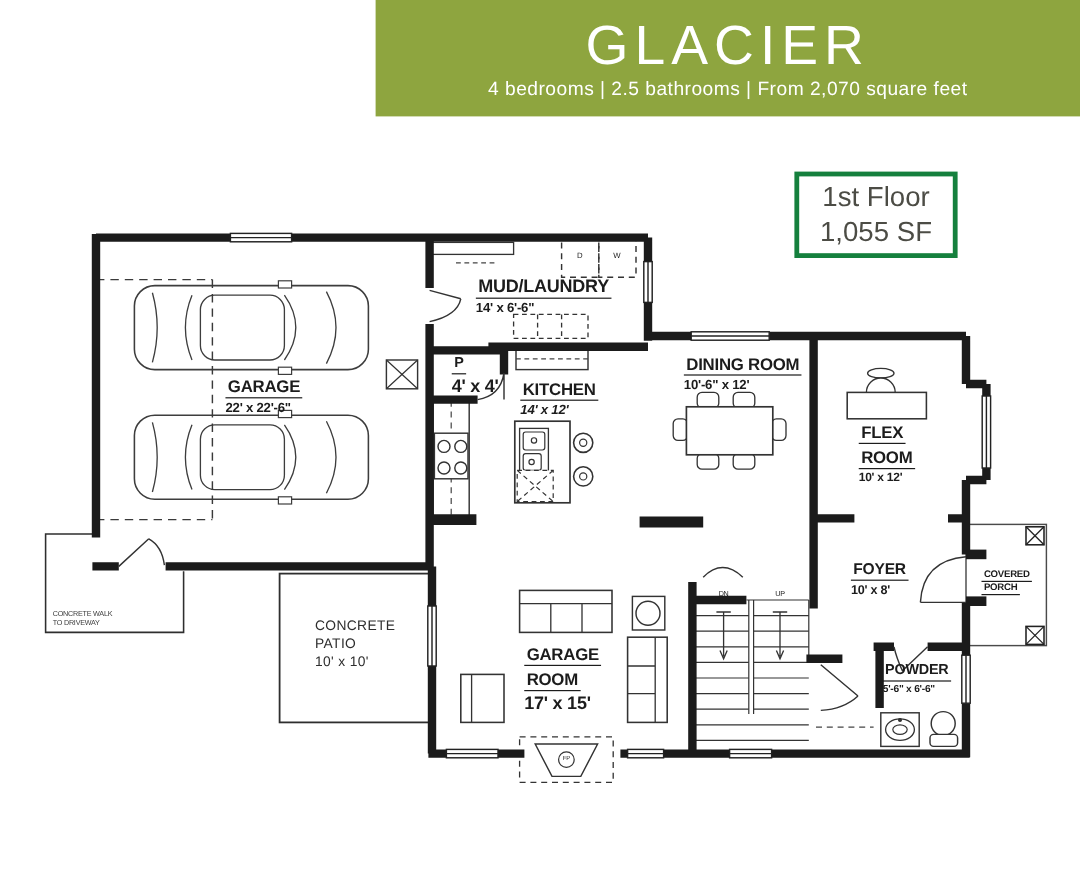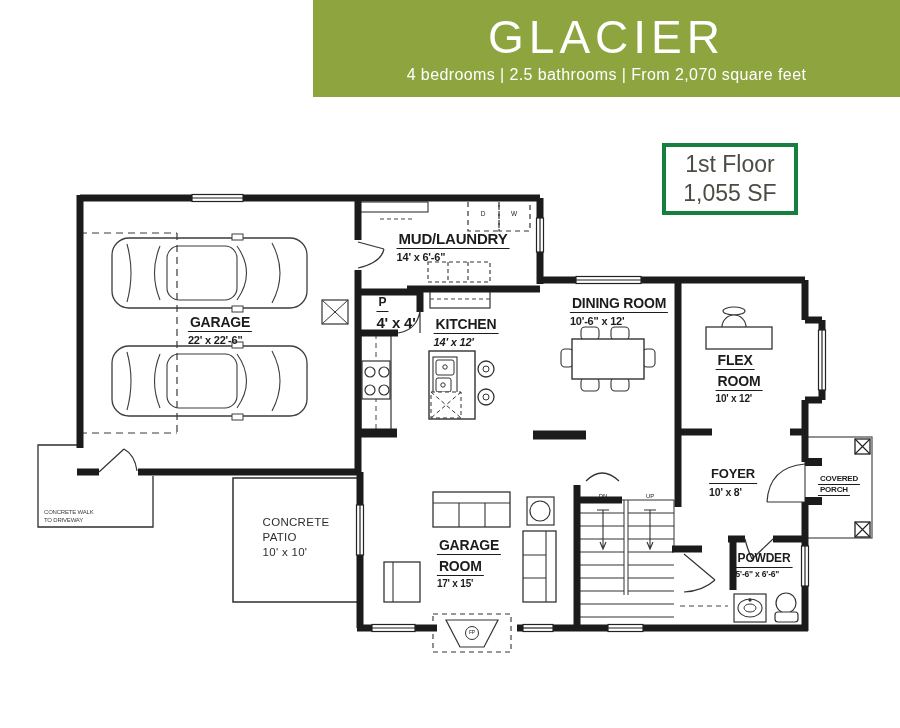--- a/index.html
+++ b/index.html
@@ -281,21 +281,21 @@
 </div>
 
 <div class="lbl" style="left:764px;top:552px;font-size:12px;">
   <span class="u">POWDER</span>
   <span class="dims" style="font-size:8.5px;">5'-6" x 6'-6"</span>
 </div>
 
 <div class="lbl" style="left:469px;top:537px;font-size:14px;">
   <span class="ln"><span class="u">GARAGE</span></span>
   <span class="ln" style="margin-top:3px;"><span class="u">ROOM</span></span>
-  <span class="dims" style="font-size:10px;">17' x 15'</span>
+  <span class="dims" style="font-size:15px;">17' x 15'</span>
 </div>
 
 <div class="lbl plain" style="left:296px;top:515px;font-size:11.5px;line-height:15px;">
   <span class="ln">CONCRETE</span>
   <span class="ln">PATIO</span>
   <span class="ln">10' x 10'</span>
 </div>
 
 <div class="lbl tiny" style="left:44px;top:508px;font-size:6px;line-height:8px;">
   <span class="ln">CONCRETE WALK</span>

